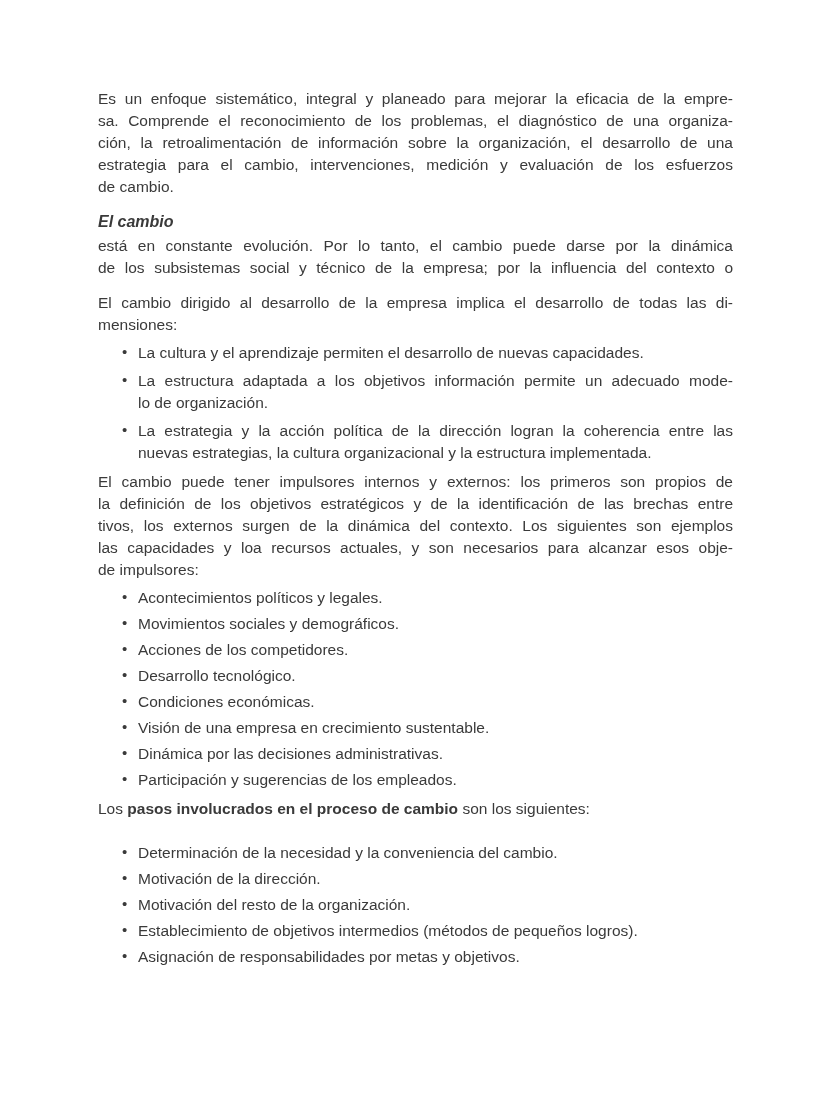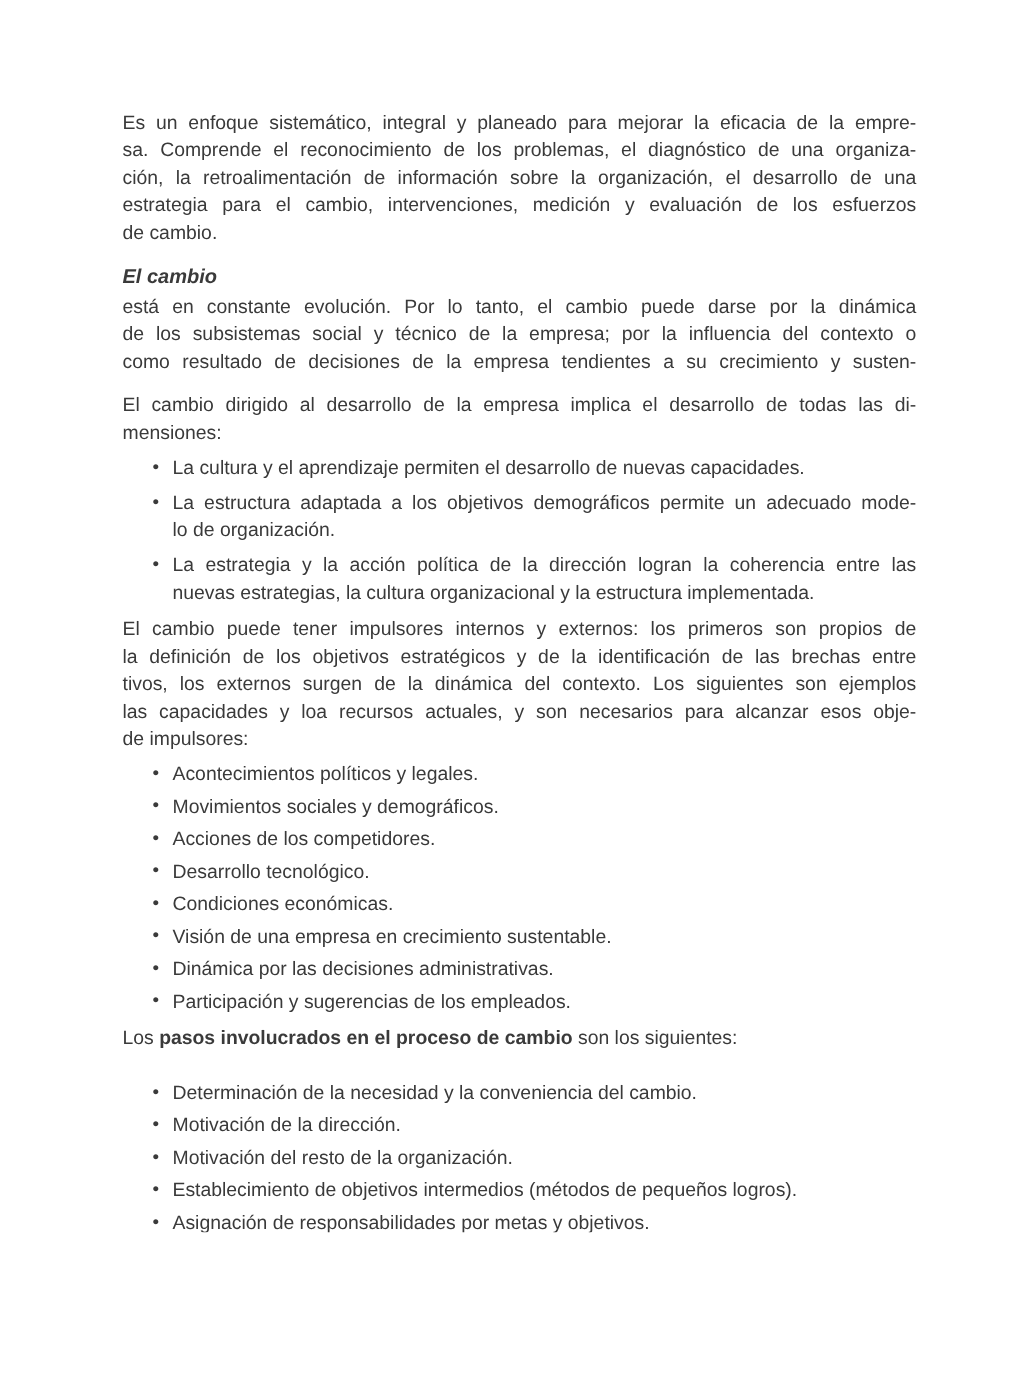--- a/index.html
+++ b/index.html
@@ -93,39 +93,38 @@
         <div class="tline">ción, la retroalimentación de información sobre la organización, el desarrollo de una</div>
         <div class="tline">estrategia para el cambio, intervenciones, medición y evaluación de los esfuerzos</div>
         <div class="tline tlast">de cambio.</div>
       </div>
 
     <div class="heading">El cambio</div>
 
     <div class="para">
         <div class="tline">está en constante evolución. Por lo tanto, el cambio puede darse por la dinámica</div>
         <div class="tline">de los subsistemas social y técnico de la empresa; por la influencia del contexto o</div>
-        <div class="tline">como resultado de decisiones de la empresa tendientes a su crecimiento y susten-</div>
       </div>
 
     <div class="para">
         <div class="tline">El cambio dirigido al desarrollo de la empresa implica el desarrollo de todas las di-</div>
         <div class="tline tlast">mensiones:</div>
       </div>
 
     <ul class="bullets">
       <li>
         <span class="bdot">•</span>
         <div class="btext">
             <div class="tline tlast">La cultura y el aprendizaje permiten el desarrollo de nuevas capacidades.</div>
           </div>
       </li>
       <li>
         <span class="bdot">•</span>
         <div class="btext">
-            <div class="tline">La estructura adaptada a los objetivos demográficos permite un adecuado mode-</div>
+            <div class="tline">La estructura adaptada a los objetivos información permite un adecuado mode-</div>
             <div class="tline tlast">lo de organización.</div>
           </div>
       </li>
       <li>
         <span class="bdot">•</span>
         <div class="btext">
             <div class="tline">La estrategia y la acción política de la dirección logran la coherencia entre las</div>
             <div class="tline tlast">nuevas estrategias, la cultura organizacional y la estructura implementada.</div>
           </div>
       </li>

